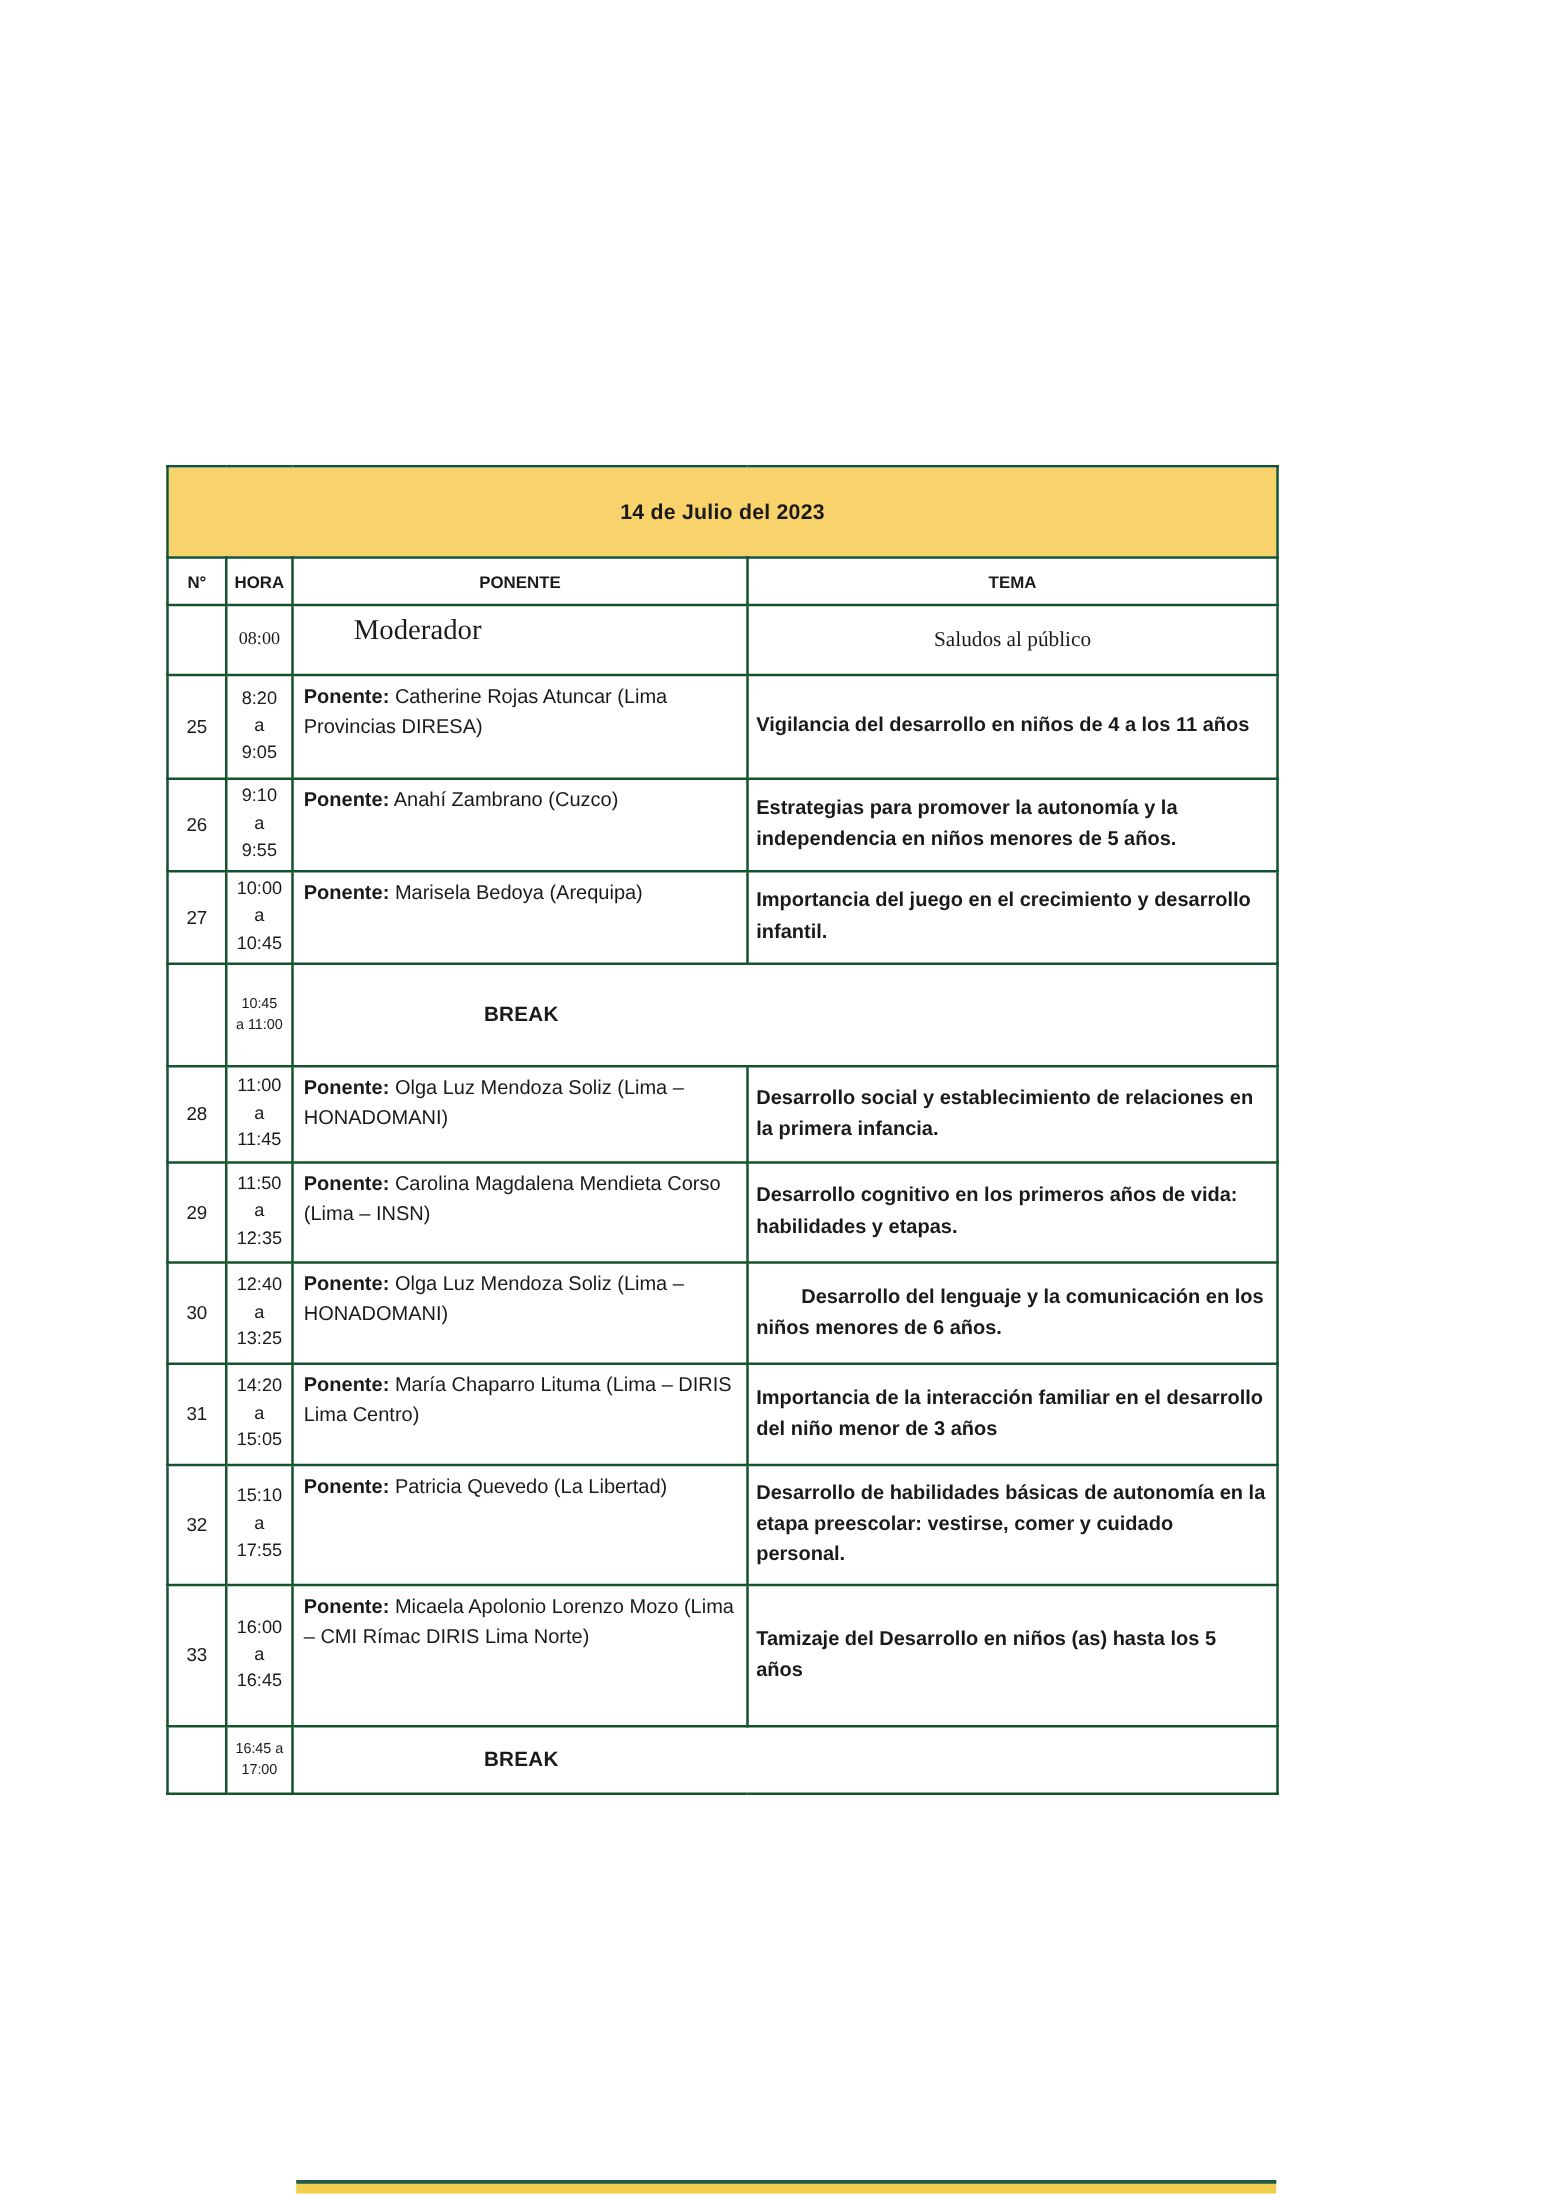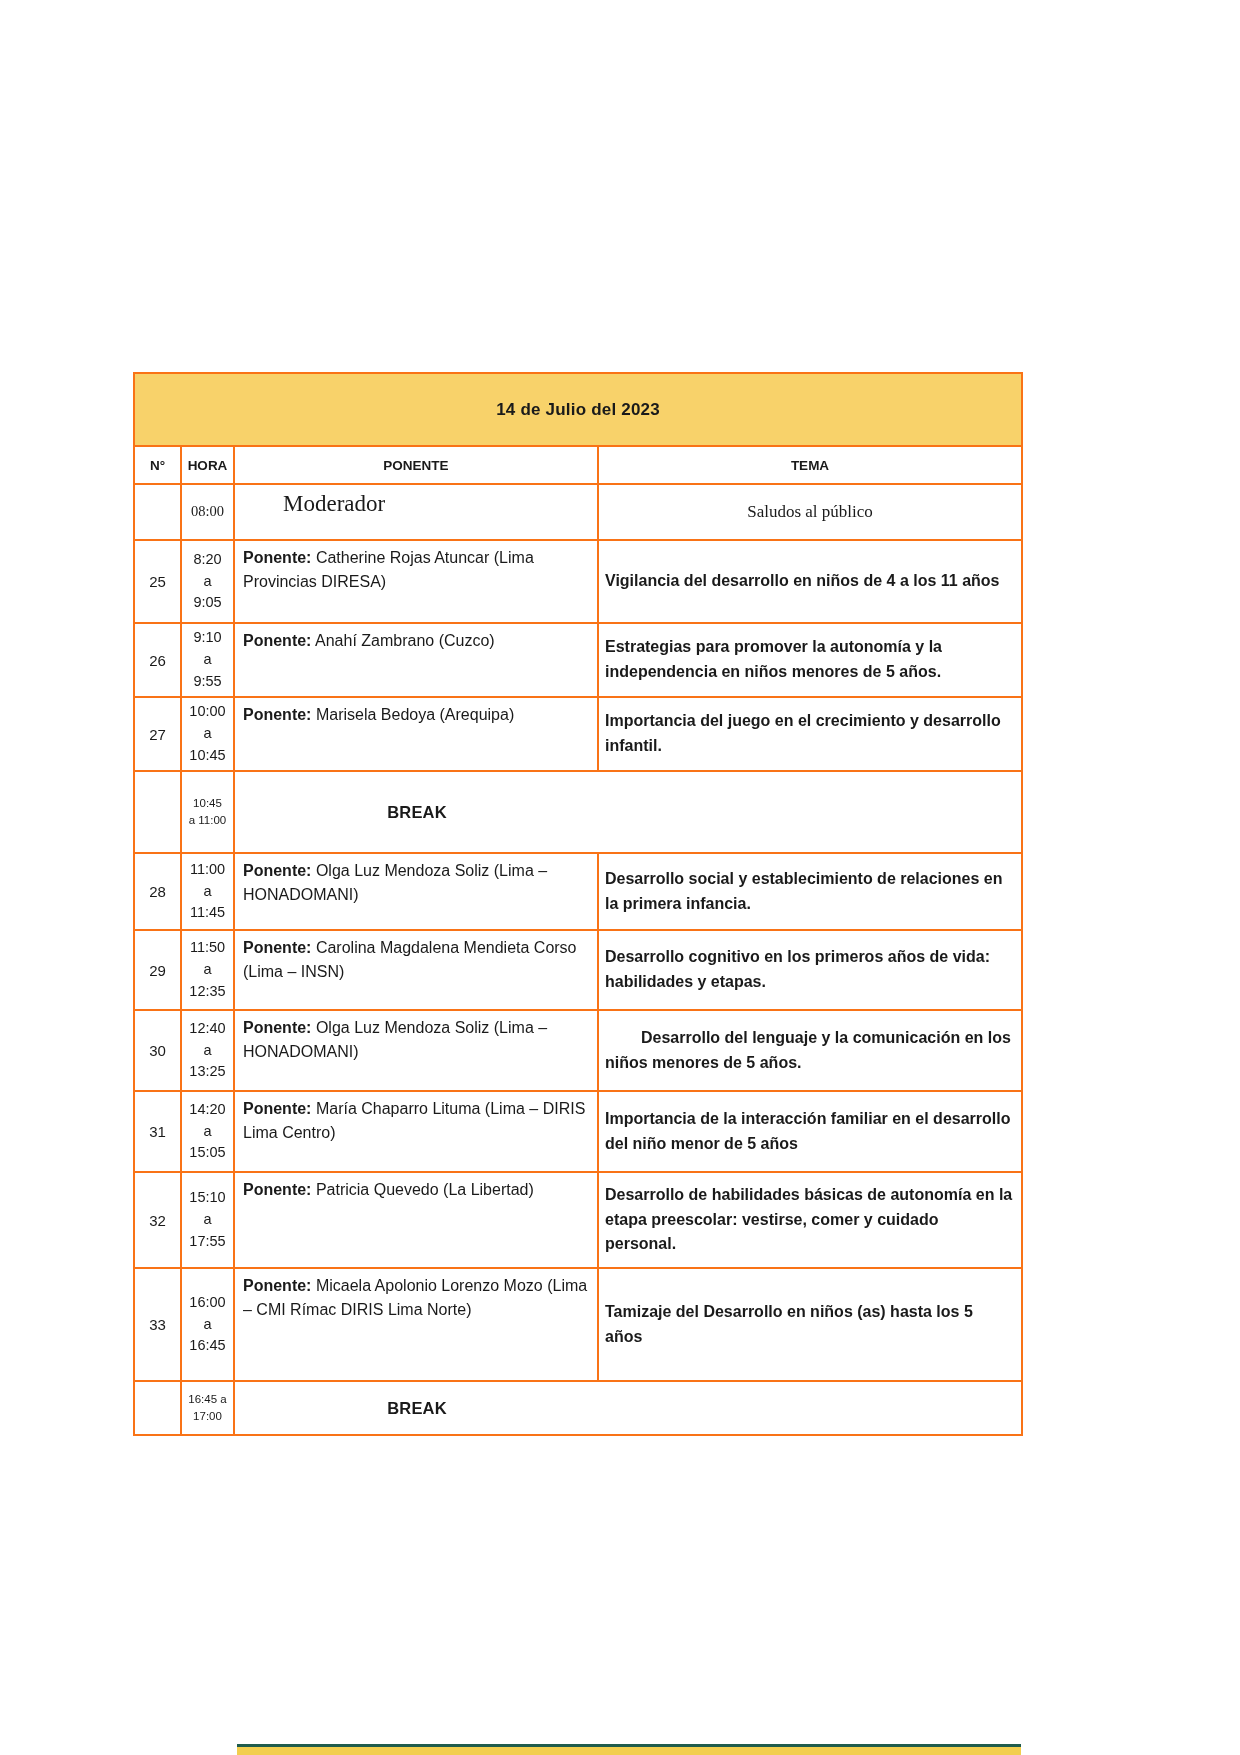--- a/index.html
+++ b/index.html
@@ -8,21 +8,21 @@
     background:#ffffff;
     font-family:"Liberation Sans", sans-serif;
     color:#1a1a1a;
   }
   .page { position:relative; width:1240px; height:1755px; background:#fff; overflow:hidden; }
 
   table.schedule {
     position:absolute; left:133px; top:372px; width:888px;
     border-collapse:collapse; table-layout:fixed;
   }
-  table.schedule td, table.schedule th { border:2px solid #f97316; overflow:hidden; }
+  table.schedule td, table.schedule th { border:2px solid #14532d; overflow:hidden; }
 
   .title-cell {
     background:#F8D26A; text-align:center; vertical-align:middle;
     font-weight:bold; font-size:17px; height:69px; letter-spacing:.2px;
   }
   .head-row th { font-size:13.5px; font-weight:bold; text-align:center; vertical-align:middle; height:34px; }
 
   .cell-num  { text-align:center; vertical-align:middle; font-size:15px; }
   .cell-hora { text-align:center; vertical-align:middle; font-size:14.5px; line-height:1.5; padding:2px 1px; }
   .cell-hora.small { font-size:11.5px; line-height:1.5; }
@@ -134,31 +134,31 @@
           <td class="cell-tema">Desarrollo cognitivo en los primeros años de vida: habilidades y etapas.</td>
         </tr>
         <tr style="height: 81px;">
           <td class="cell-num">30</td>
           <td class="cell-hora">
             <div class="hora-line">12:40</div>
             <div class="hora-line">a</div>
             <div class="hora-line">13:25</div>
           </td>
           <td class="cell-ponente"><b>Ponente:</b> <span>Olga Luz Mendoza Soliz (Lima – HONADOMANI)</span></td>
-          <td class="cell-tema indent">Desarrollo del lenguaje y la comunicación en los niños menores de 5 años.</td>
+          <td class="cell-tema indent">Desarrollo del lenguaje y la comunicación en los niños menores de 6 años.</td>
         </tr>
         <tr style="height: 81px;">
           <td class="cell-num">31</td>
           <td class="cell-hora">
             <div class="hora-line">14:20</div>
             <div class="hora-line">a</div>
             <div class="hora-line">15:05</div>
           </td>
           <td class="cell-ponente"><b>Ponente:</b> <span>María Chaparro Lituma (Lima – DIRIS Lima Centro)</span></td>
-          <td class="cell-tema">Importancia de la interacción familiar en el desarrollo del niño menor de 5 años</td>
+          <td class="cell-tema">Importancia de la interacción familiar en el desarrollo del niño menor de 3 años</td>
         </tr>
         <tr style="height: 96px;">
           <td class="cell-num">32</td>
           <td class="cell-hora">
             <div class="hora-line">15:10</div>
             <div class="hora-line">a</div>
             <div class="hora-line">17:55</div>
           </td>
           <td class="cell-ponente"><b>Ponente:</b> <span>Patricia Quevedo (La Libertad)</span></td>
           <td class="cell-tema">Desarrollo de habilidades básicas de autonomía en la etapa preescolar: vestirse, comer y cuidado personal.</td>

